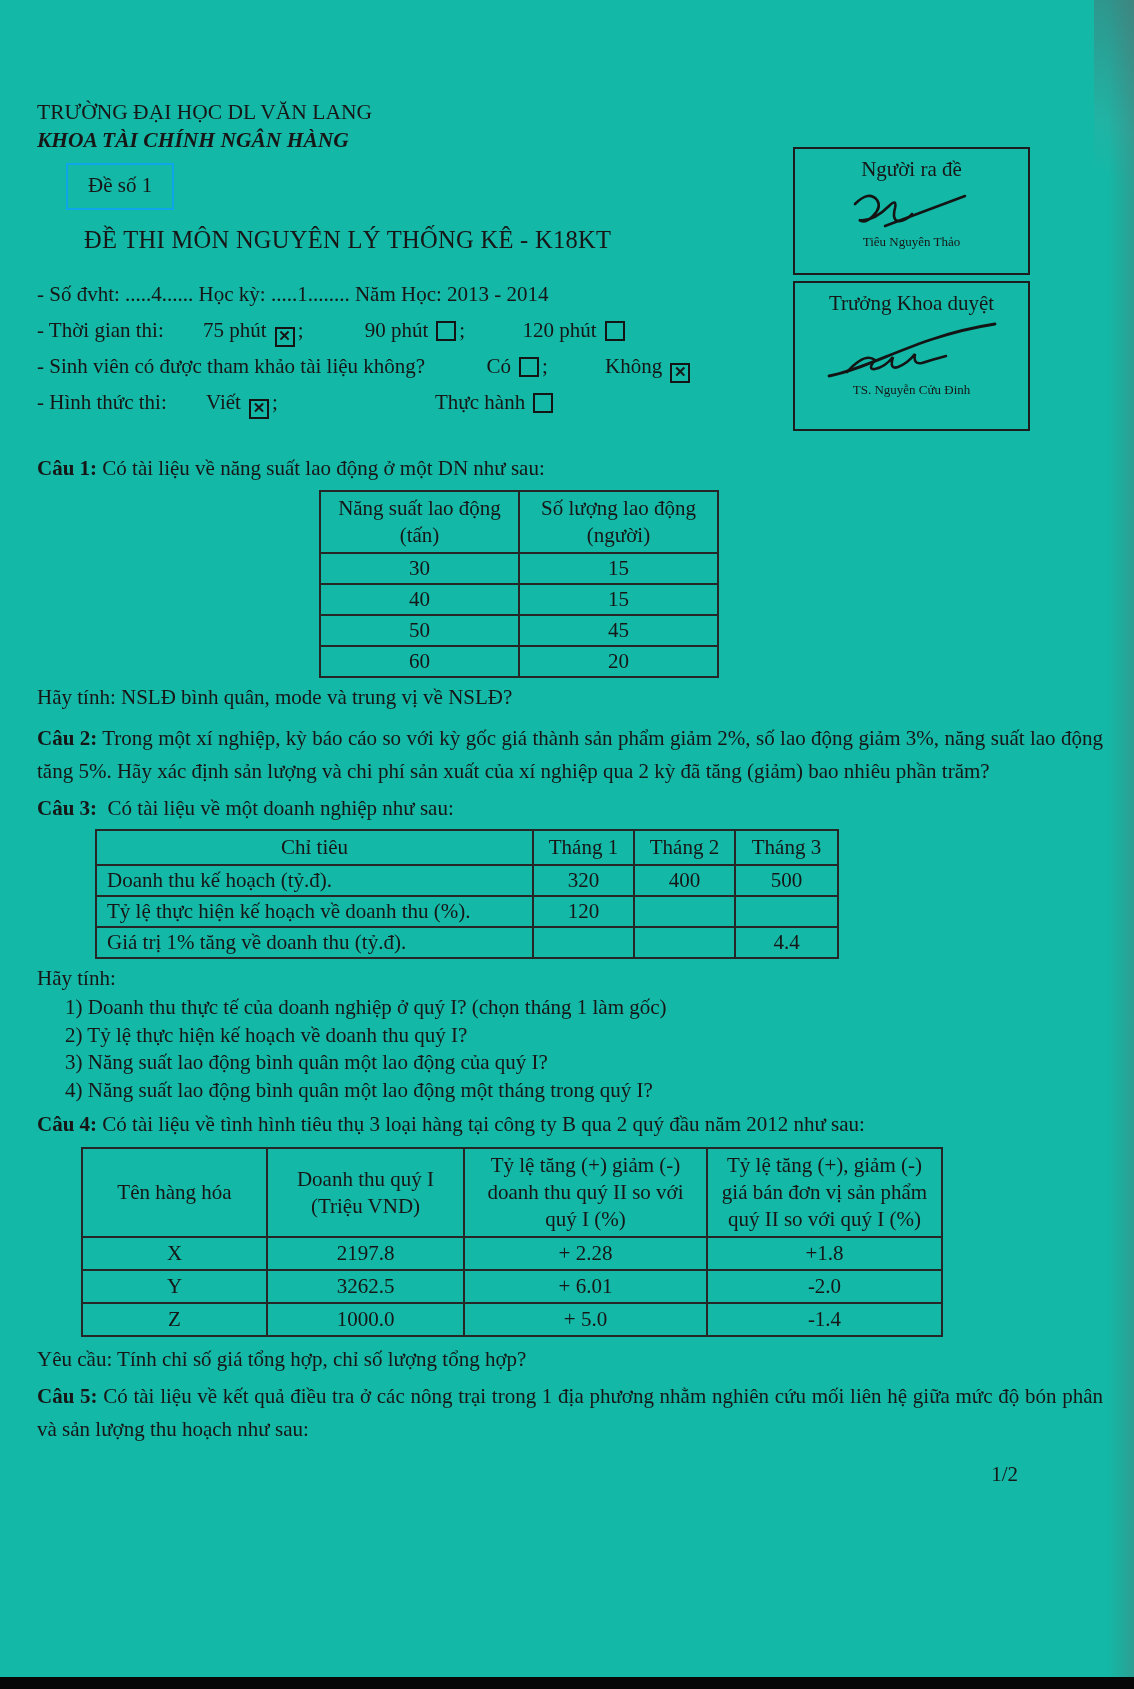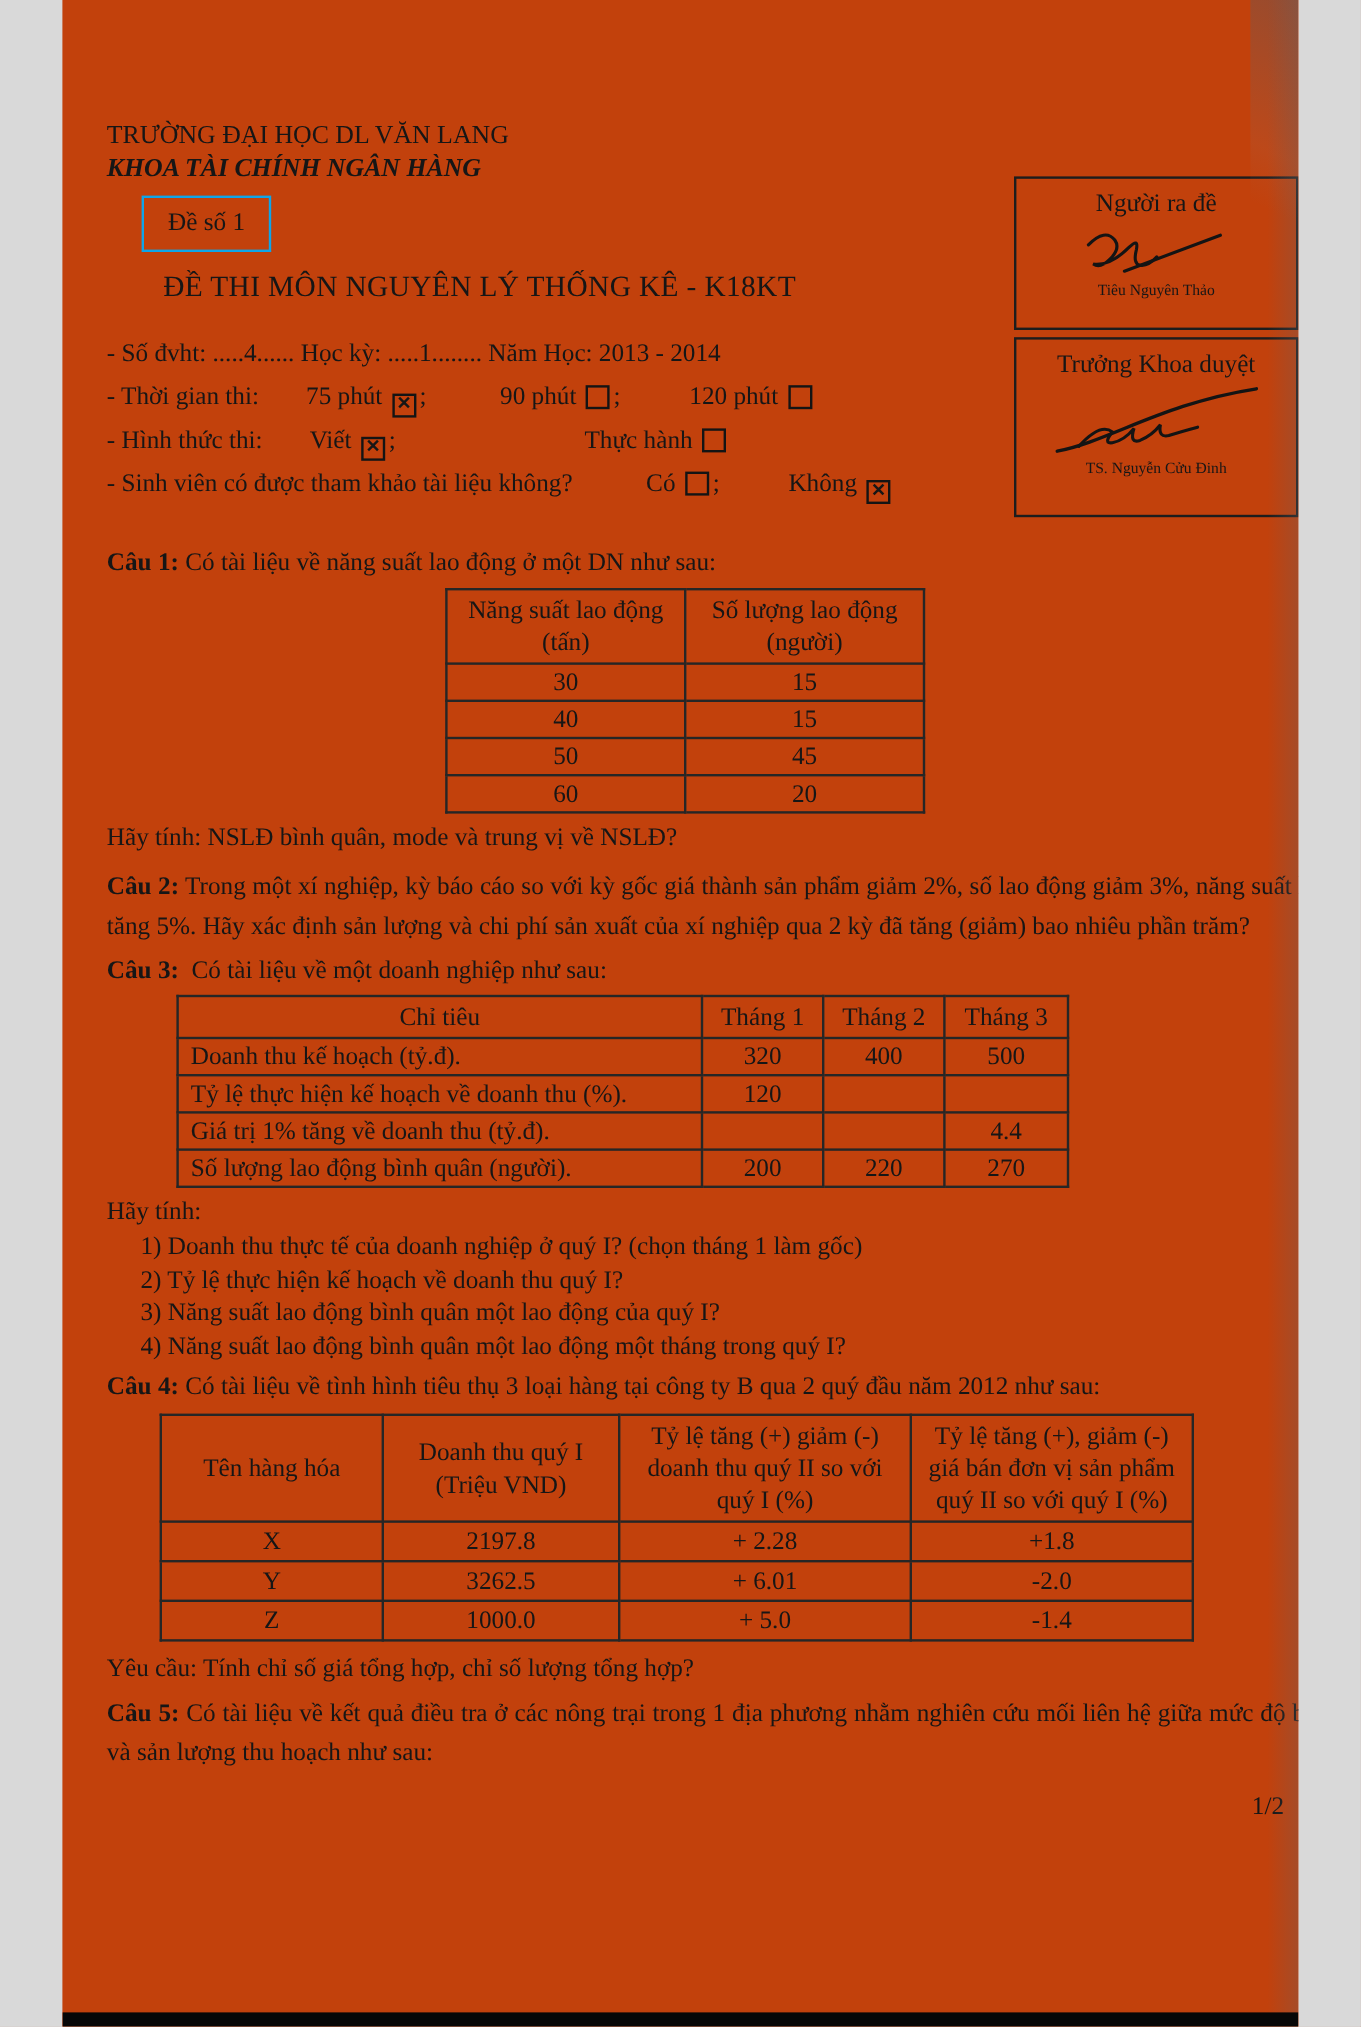--- a/index.html
+++ b/index.html
@@ -1,18 +1,18 @@
 <!DOCTYPE html>
 <html><head>
 <meta charset="utf-8">
 <style>
   html,body { margin:0; padding:0; background:#d9d9d9; }
   .page {
-    position:relative; width:1030px; height:1689px; margin:0 auto;
-    background:#c2410c; overflow:hidden;
+    position:relative; width:1134px; height:1689px; margin:0 auto;
+    background:#14b8a6; overflow:hidden;
     font-family:"Liberation Serif","DejaVu Serif",serif;
     color:#161616;
   }
   .scan-shadow-right {
     position:absolute; top:0; right:0; width:26px; height:100%;
     background:linear-gradient(to right, rgba(110,110,112,0) 0%, rgba(100,100,104,0.30) 100%);
     pointer-events:none;
   }
   .scan-corner {
     position:absolute; top:0; right:0; width:40px; height:230px;
@@ -112,29 +112,29 @@
     <div class="info-line">- Số đvht: .....4...... Học kỳ: .....1........ Năm Học: 2013 - 2014</div>
 
     <div class="info-line">
       <span>- Thời gian thi:</span>
       <span class="opt-gap-a">75 phút</span><span class="checkbox checked"></span><span class="sep">;</span>
       <span class="opt-gap-b">90 phút</span><span class="checkbox"></span><span class="sep">;</span>
       <span class="opt-gap-c">120 phút</span><span class="checkbox"></span>
     </div>
 
     <div class="info-line">
+      <span>- Sinh viên có được tham khảo tài liệu không?</span>
+      <span class="opt-gap-b">Có</span><span class="checkbox"></span><span class="sep">;</span>
+      <span class="opt-gap-c">Không</span><span class="checkbox checked"></span>
+    </div>
+
+    <div class="info-line">
       <span>- Hình thức thi:</span>
       <span class="opt-gap-a">Viết</span><span class="checkbox checked"></span><span class="sep">;</span>
       <span class="opt-gap-d">Thực hành</span><span class="checkbox"></span>
-    </div>
-
-    <div class="info-line">
-      <span>- Sinh viên có được tham khảo tài liệu không?</span>
-      <span class="opt-gap-b">Có</span><span class="checkbox"></span><span class="sep">;</span>
-      <span class="opt-gap-c">Không</span><span class="checkbox checked"></span>
     </div>
   </div>
 
   <div class="content">
 
     <p class="para"><span class="q-label">Câu 1:</span> <span>Có tài liệu về năng suất lao động ở một DN như sau:</span></p>
 
     <table class="table-q1">
       <thead>
           <tr>
@@ -196,26 +196,20 @@
             <td>Tỷ lệ thực hiện kế hoạch về doanh thu (%).</td>
             <td>120</td>
             <td></td>
             <td></td>
           </tr>
           <tr>
             <td>Giá trị 1% tăng về doanh thu (tỷ.đ).</td>
             <td></td>
             <td></td>
             <td>4.4</td>
-          </tr>
-          <tr>
-            <td>Số lượng lao động bình quân (người).</td>
-            <td>200</td>
-            <td>220</td>
-            <td>270</td>
           </tr>
         </tbody>
     </table>
 
     <p class="para tight">Hãy tính:</p>
     <div class="list-item">1)  Doanh thu thực tế của doanh nghiệp ở quý I? (chọn tháng 1 làm gốc)</div>
     <div class="list-item">2)  Tỷ lệ thực hiện kế hoạch về doanh thu quý I?</div>
     <div class="list-item">3)  Năng suất lao động bình quân một lao động của quý I?</div>
     <div class="list-item">4)  Năng suất lao động bình quân một lao động một tháng trong quý I?</div>
 

